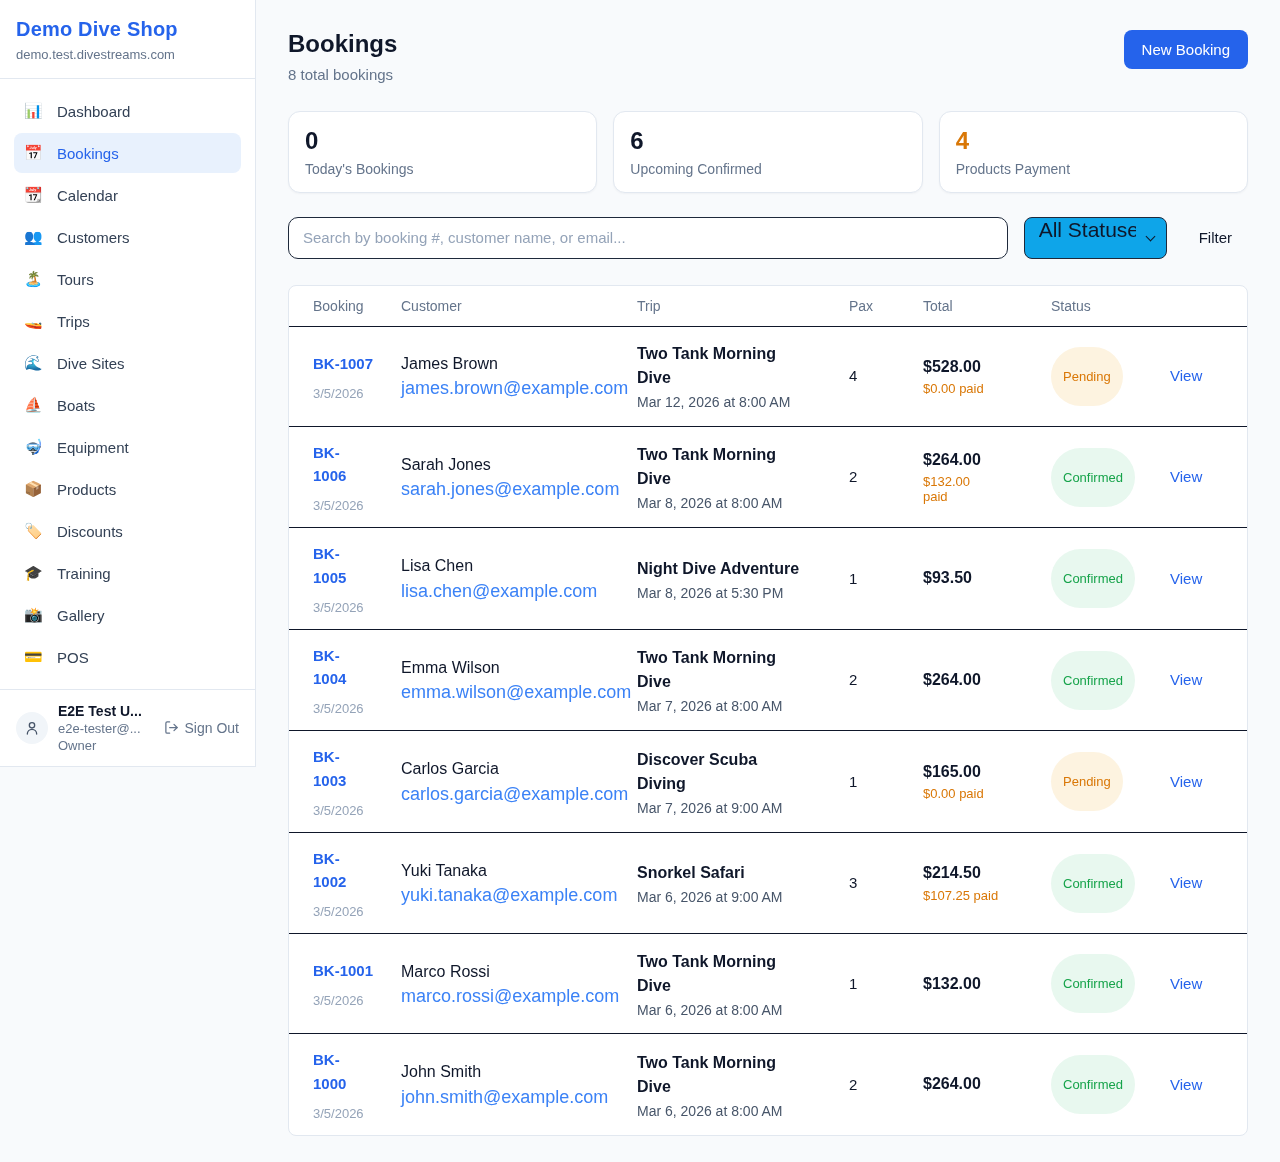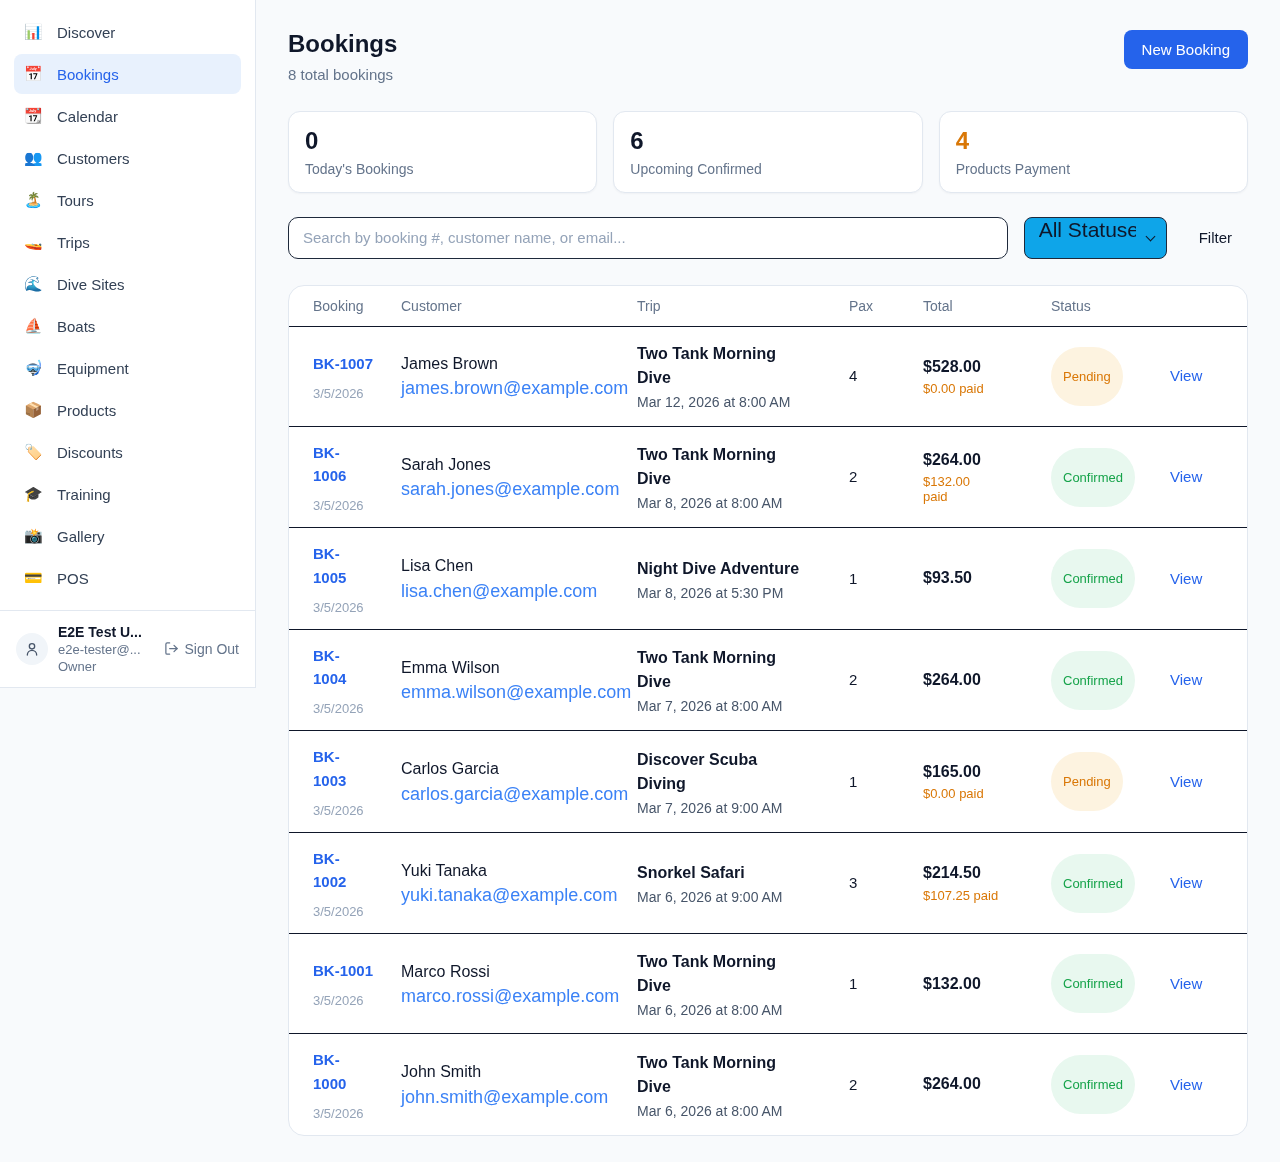--- a/index.html
+++ b/index.html
@@ -74,21 +74,21 @@
   }
   .select-chevron {
     position:absolute; right:13px; top:16px; width:7px; height:7px; pointer-events:none;
     border-right:1.6px solid #0f172a; border-bottom:1.6px solid #0f172a; transform:rotate(45deg);
   }
   .filter-btn {
     background:none; border:none; font-size:15px; color:#0f172a; cursor:pointer;
     font-family:inherit; margin-left:32px; padding:0 16px 0 0;
   }
   
-  .table-card { background:#ffffff; border:1px solid #e2e8f0; border-radius:16px; overflow:hidden; }
+  .table-card { background:#ffffff; border:1px solid #e2e8f0; border-radius:8px; overflow:hidden; }
   table { width:100%; border-collapse:collapse; table-layout:fixed; }
   col.c-booking{width:112px;} col.c-customer{width:236px;} col.c-trip{width:212px;}
   col.c-pax{width:74px;} col.c-total{width:128px;} col.c-status{width:106px;} col.c-view{width:92px;}
   thead th {
     text-align:left; font-size:14px; font-weight:500; color:#64748b;
     padding:12px 12px 12px 0; border-bottom:1px solid #0f172a; height:40px;
   }
   thead th:first-child { padding-left:24px; }
   tbody td {
     vertical-align:middle; padding:14px 12px 14px 0; height:100px;
@@ -111,24 +111,28 @@
     display:inline-block; font-size:13px; font-weight:500; border-radius:999px; padding:22px 12px;
   }
   .badge.pending { background:#fdf3e0; color:#d97706; }
   .badge.confirmed { background:#e8f8ef; color:#16a34a; }
   .view-link { color:#2563eb; font-size:15px; font-weight:500; text-decoration:none; padding-left:13px; display:inline-block; }
 </style>
 </head>
 <body>
 
 <aside class="sidebar">
+  <div class="brand">
+    <div class="brand-name">Demo Dive Shop</div>
+    <div class="brand-domain">demo.test.divestreams.com</div>
+  </div>
   <nav class="nav" id="nav">
       <div class="nav-item">
         <span class="nav-icon">📊</span>
-        <span class="nav-label">Discover</span>
+        <span class="nav-label">Dashboard</span>
       </div>
       <div class="nav-item active">
         <span class="nav-icon">📅</span>
         <span class="nav-label">Bookings</span>
       </div>
       <div class="nav-item">
         <span class="nav-icon">📆</span>
         <span class="nav-label">Calendar</span>
       </div>
       <div class="nav-item">

